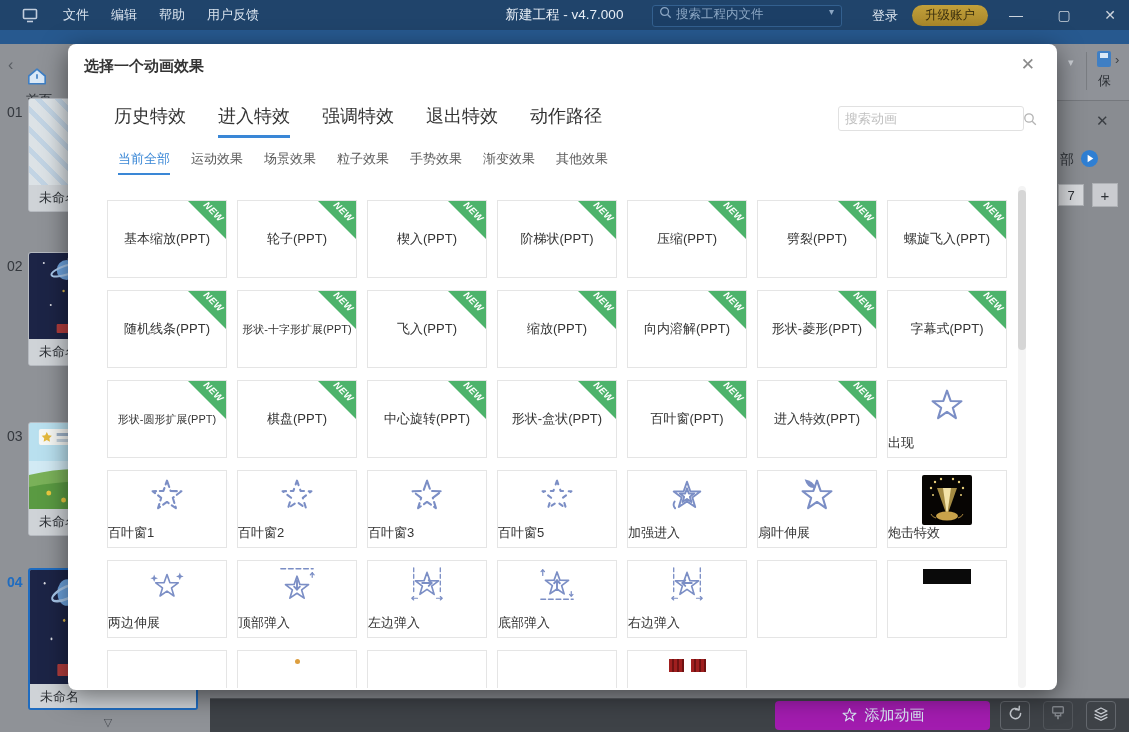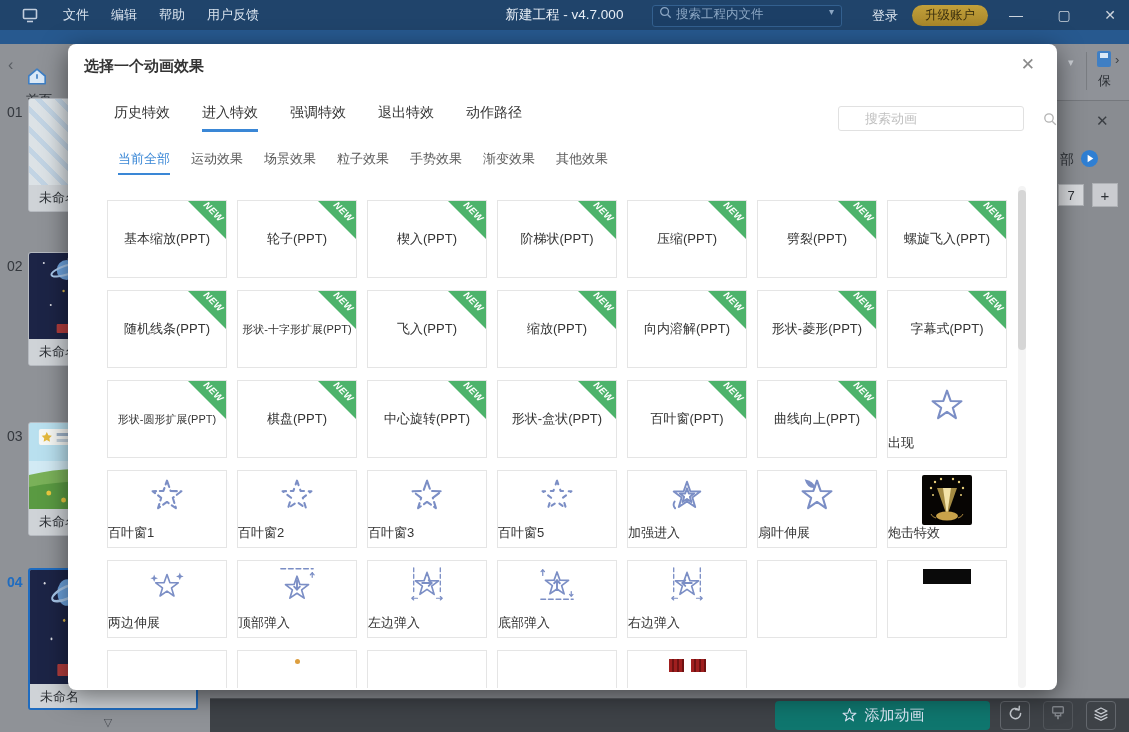--- a/index.html
+++ b/index.html
@@ -50,38 +50,38 @@
   .rp-save-label{position:absolute;left:888px;top:28px;font-size:13px;color:#2b2f34}
   .rp-close{position:absolute;left:886px;top:68px;font-size:15px;color:#3a3e43}
   .rp-play-label{position:absolute;left:850px;top:107px;font-size:14px;color:#2b2f34}
   .rp-play{position:absolute;left:870px;top:105px}
   .rp-frame{position:absolute;left:848px;top:140px;width:24px;height:20px;background:#d6d8db;border:1px solid #aeb1b5;
     font-size:13px;color:#2e3237;display:flex;align-items:center;justify-content:center}
   .rp-plus{position:absolute;left:882px;top:139px;width:24px;height:22px;background:#caccd0;border:1px solid #aeb1b5;
     font-size:15px;color:#2e3237;display:flex;align-items:center;justify-content:center}
   
   .bottombar{position:absolute;left:210px;top:698px;width:919px;height:34px;background:#3e4247;border-top:1px solid #56595f;box-sizing:border-box;z-index:2}
-  .add-btn{position:absolute;left:565px;top:2px;width:215px;height:29px;background:#0f766e;border-radius:4px;
+  .add-btn{position:absolute;left:565px;top:2px;width:215px;height:29px;background:#a21caf;border-radius:4px;
     display:flex;align-items:center;justify-content:center;gap:7px;color:#d9e6f4;font-size:15px}
   .tool-btn{position:absolute;top:2px;width:30px;height:29px;border:1px solid #63676d;border-radius:4px;
     display:flex;align-items:center;justify-content:center;box-sizing:border-box}
   .tool-btn.b1{left:790px}.tool-btn.b2{left:833px;opacity:.55}.tool-btn.b3{left:876px}
   
   .dialog{position:absolute;left:68px;top:44px;width:989px;height:646px;background:#fff;border-radius:8px;
     box-shadow:0 6px 26px rgba(0,0,0,.5);z-index:10}
   .dlg-title{position:absolute;left:16px;top:13px;font-size:15px;font-weight:bold;color:#333}
   .dlg-close{position:absolute;right:22px;top:10px;font-size:17px;color:#8b8b8b}
-  .tabs{position:absolute;left:46px;top:60px;display:flex;gap:32px;font-size:14px;color:#333}
+  .tabs{position:absolute;left:46px;top:60px;display:flex;gap:32px;font-size:18px;color:#333}
   .tab{padding-bottom:7px;border-bottom:3px solid transparent}
   .tab.active{border-bottom-color:#3a87d6}
   .subtabs{position:absolute;left:50px;top:106px;display:flex;gap:21px;font-size:13px;color:#5a5a5a}
   .subtab{padding-bottom:5px;border-bottom:2px solid transparent}
   .subtab.active{color:#3a87d6;border-bottom-color:#3a87d6}
   .dlg-search{position:absolute;left:770px;top:62px;width:186px;height:25px;border:1px solid #e1e1e1;border-radius:3px;
-    display:flex;align-items:center;box-sizing:border-box;padding:0 24px}
+    display:flex;align-items:center;box-sizing:border-box;padding:0 4px}
   .dlg-search input{border:none;outline:none;flex:1;font-size:13px;color:#333;background:transparent;font-family:inherit}
   .dlg-search input::placeholder{color:#c0c0c0}
   .grid-viewport{position:absolute;left:39px;top:142px;width:912px;height:502px;overflow:hidden}
   .grid{display:grid;grid-template-columns:repeat(7,120px);column-gap:10px;row-gap:12px;padding-top:14px}
   .card{position:relative;width:120px;height:78px;border:1px solid #e5e5e5;background:#fff;box-sizing:border-box;
     display:flex;align-items:center;justify-content:center;overflow:hidden}
   .card-label{font-size:13px;color:#333;white-space:nowrap}
   .card-label.small{font-size:11px}
   .card.has-icon .card-label{position:absolute;bottom:5px;left:0;right:0;text-align:left}
   .card-icon{position:absolute;top:4px;left:0;right:0;display:flex;justify-content:center}
@@ -430,21 +430,21 @@
             <span>NEW</span>
           </div>
         </div>
         <div class="card">
           <div class="card-label">百叶窗(PPT)</div>
           <div class="ribbon">
             <span>NEW</span>
           </div>
         </div>
         <div class="card">
-          <div class="card-label">曲线向上(PPT)</div>
+          <div class="card-label">进入特效(PPT)</div>
           <div class="ribbon">
             <span>NEW</span>
           </div>
         </div>
         <div class="card has-icon">
           <div class="card-icon">
             <svg width="38" height="38" viewBox="0 0 40 40" fill="none" stroke-linecap="round" stroke-linejoin="round">
               <path d="M20,6 L23.8,16.8 L35.2,17.1 L26.1,24 L29.4,34.9 L20,28.4 L10.6,34.9 L13.9,24 L4.8,17.1 L16.2,16.8 Z" fill="none" stroke="#7b8ec5" stroke-width="2.2"></path>
             </svg>
           </div>

